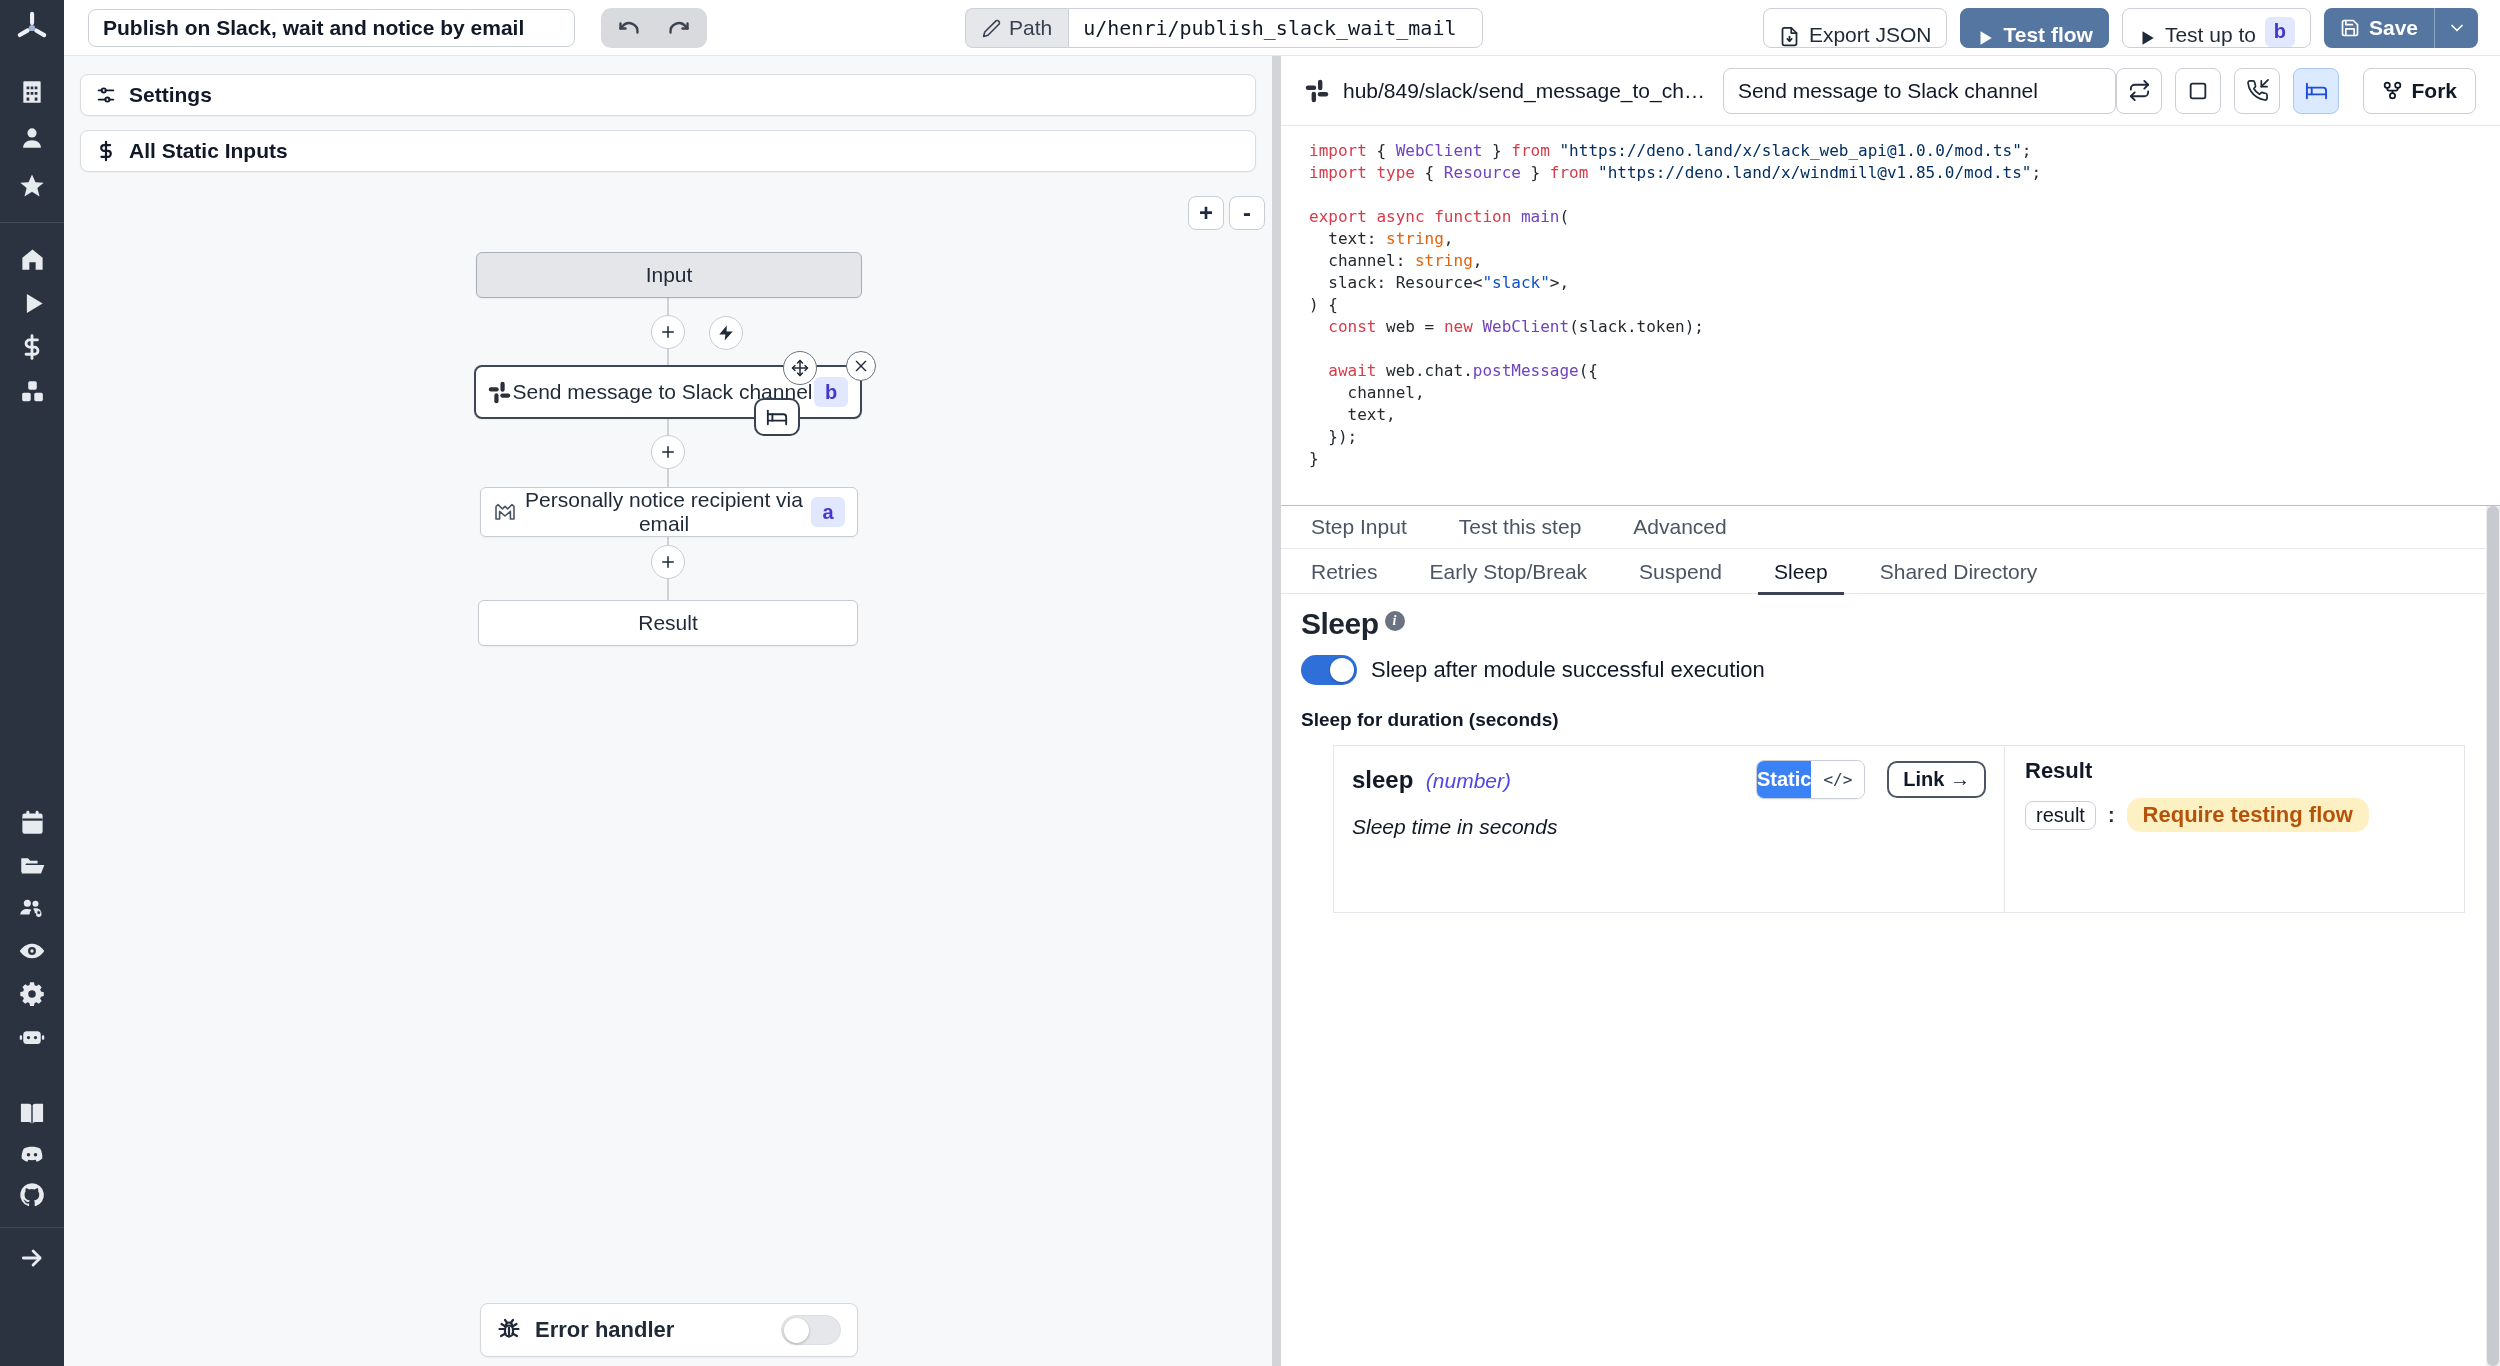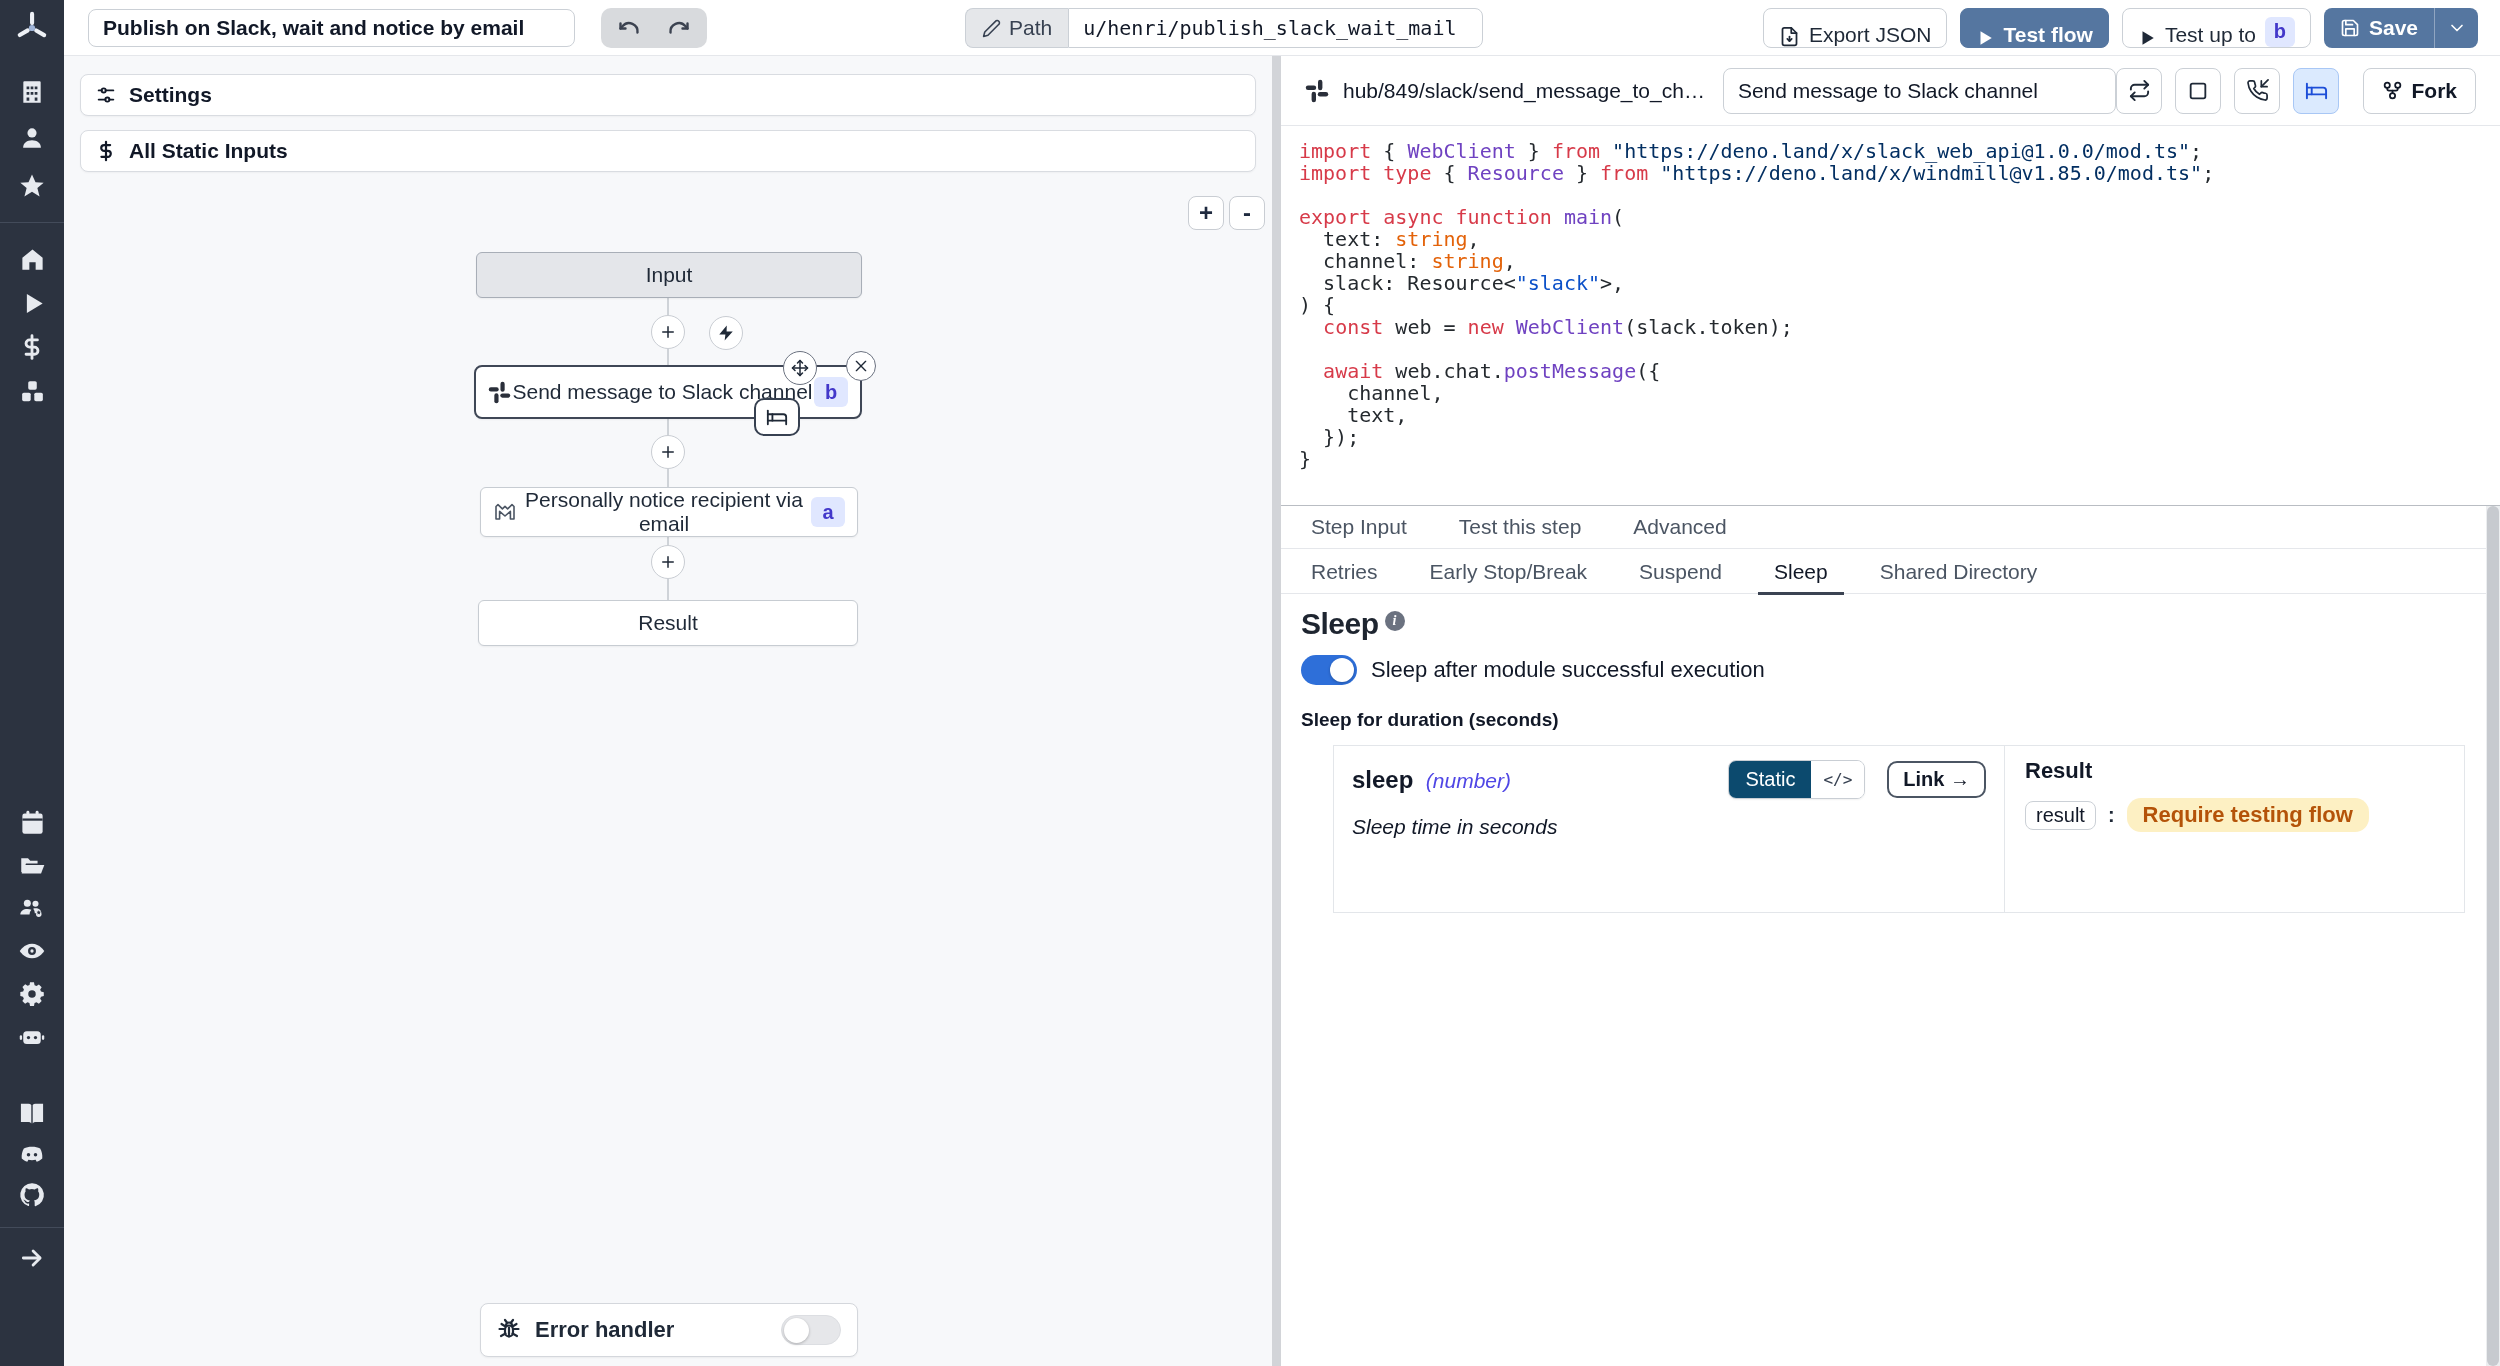--- a/index.html
+++ b/index.html
@@ -51,21 +51,21 @@
   
   .panel { position:absolute; left:1281px; top:56px; right:0; height:1310px; background:#fff; }
   .phead { position:absolute; top:0; left:0; right:0; height:70px; border-bottom:1px solid #e5e7eb; display:flex; align-items:center; padding:0 24px; }
   .hubpath { margin-left:14px; font-size:21px; color:#111827; white-space:nowrap; }
   .summary-input { margin-left:18px; width:398px; height:46px; border:1px solid #cbd0d6; border-radius:8px; padding:0 14px; font-size:21px; color:#111827; font-family:"Liberation Sans",sans-serif; }
   .icbtns { margin-left:auto; display:flex; gap:13px; }
   .icbtn { width:46px; height:46px; border:1px solid #cbd0d6; border-radius:8px; background:#fff; display:flex; align-items:center; justify-content:center; color:#1f2937; cursor:pointer; }
   .icbtn.active { background:var(--active-icon-bg,#dbeafe); border-color:#a8c7f5; color:var(--active-icon,#1d4ed8); }
   .fork-btn { margin-left:24px; height:46px; display:flex; align-items:center; gap:8px; border:1px solid #cbd0d6; border-radius:8px; padding:0 18px; font-size:21px; font-weight:600; color:#111827; cursor:pointer; }
 
-  .code { position:absolute; top:70px; left:0; right:16px; height:379px; padding:14px 0 0 18px; font-family:"DejaVu Sans Mono",monospace; font-size:20px; line-height:22px; white-space:pre; overflow:hidden; cursor:text; }
+  .code { position:absolute; top:70px; left:0; right:16px; height:379px; padding:14px 0 0 28px; font-family:"DejaVu Sans Mono",monospace; font-size:16px; line-height:22px; white-space:pre; overflow:hidden; cursor:text; }
   .cl { height:22px; }
   .tk-pl { color:#24292e; } .tk-kw { color:#d73a49; } .tk-ent { color:#6f42c1; }
   .tk-str { color:#032f62; } .tk-sl { color:#0b50c8; } .tk-ty { color:#e36209; }
 
   .tabs { position:absolute; left:0; right:0; display:flex; align-items:stretch; padding-left:14px; background:#fff; }
   .tabs1 { top:449px; height:44px; border-top:1px solid #b9bdc3; border-bottom:1px solid #e5e7eb; }
   .tabs2 { top:494px; height:44px; border-bottom:1px solid #e5e7eb; }
   .tab { display:flex; align-items:center; padding:0 16px; margin-right:20px; font-size:21px; color:#4b5563; cursor:pointer; position:relative; white-space:nowrap; }
   .tab.active { color:#111827; font-weight:500; }
   .tab.active::after { content:""; position:absolute; left:0; right:0; bottom:-2px; height:3px; background:#3b4352; }
@@ -76,21 +76,21 @@
   .info-dot { width:20px; height:20px; border-radius:50%; background:#6b7280; color:#fff; font-size:14px; font-weight:700; display:flex; align-items:center; justify-content:center; margin-top:4px; font-family:"Liberation Serif",serif; font-style:italic; }
   .tog-row { margin-top:14px; display:flex; align-items:center; gap:14px; font-size:22px; color:#111827; }
   .dur-label { margin-top:24px; font-size:19px; font-weight:700; color:#111827; }
   .card { margin:14px 0 0 32px; width:1132px; height:168px; border:1px solid #e3e6ea; display:flex; background:#fff; }
   .card-l { width:670px; padding:14px 18px; }
   .prop-row { display:flex; align-items:center; justify-content:space-between; }
   .prop-name { font-size:24px; font-weight:700; color:#111827; }
   .prop-type { font-size:21px; font-style:italic; color:#4f46e5; margin-left:8px; }
   .prop-ctl { display:flex; align-items:center; gap:22px; }
   .seg { display:flex; border:1px solid #c9ced4; border-radius:8px; overflow:hidden; box-shadow:0 1px 2px rgba(0,0,0,.06); }
-  .seg-static { background:#0c4a6e; color:#fff; font-size:20px; font-weight:400; padding:7px 16px; cursor:pointer; }
+  .seg-static { background:#3b82f6; color:#fff; font-size:20px; font-weight:700; padding:7px 0; cursor:pointer; }
   .seg-code { background:#fff; color:#374151; font-family:"DejaVu Sans Mono",monospace; font-size:16px; padding:9px 12px; cursor:pointer; }
   .link-btn { border:2px solid #4b5563; border-radius:10px; padding:5px 14px; font-size:20px; font-weight:600; color:#111827; cursor:pointer; background:#fff; white-space:nowrap; }
   .hint { margin-top:16px; font-size:21px; font-style:italic; color:#111827; }
   .num-input { margin-top:10px; width:100%; height:44px; border:1px solid #c9ced4; border-radius:8px; padding:0 14px; font-size:22px; color:#111827; font-family:"Liberation Sans",sans-serif; }
   .card-r { flex:1; border-left:1px solid #e3e6ea; padding:12px 20px; }
   .res-title { font-size:22px; font-weight:700; color:#111827; }
   .res-row { margin-top:14px; display:flex; align-items:center; gap:12px; }
   .res-key { border:1px solid #cbd0d6; border-radius:8px; padding:2px 10px; font-size:20px; color:#111827; background:#fff; }
   .res-colon { font-size:20px; font-weight:700; }
   .res-badge { background:var(--result-badge-bg,#fdf0c3); color:var(--result-badge-text,#b45309); font-size:22px; font-weight:700; border-radius:14px; padding:4px 16px; }

